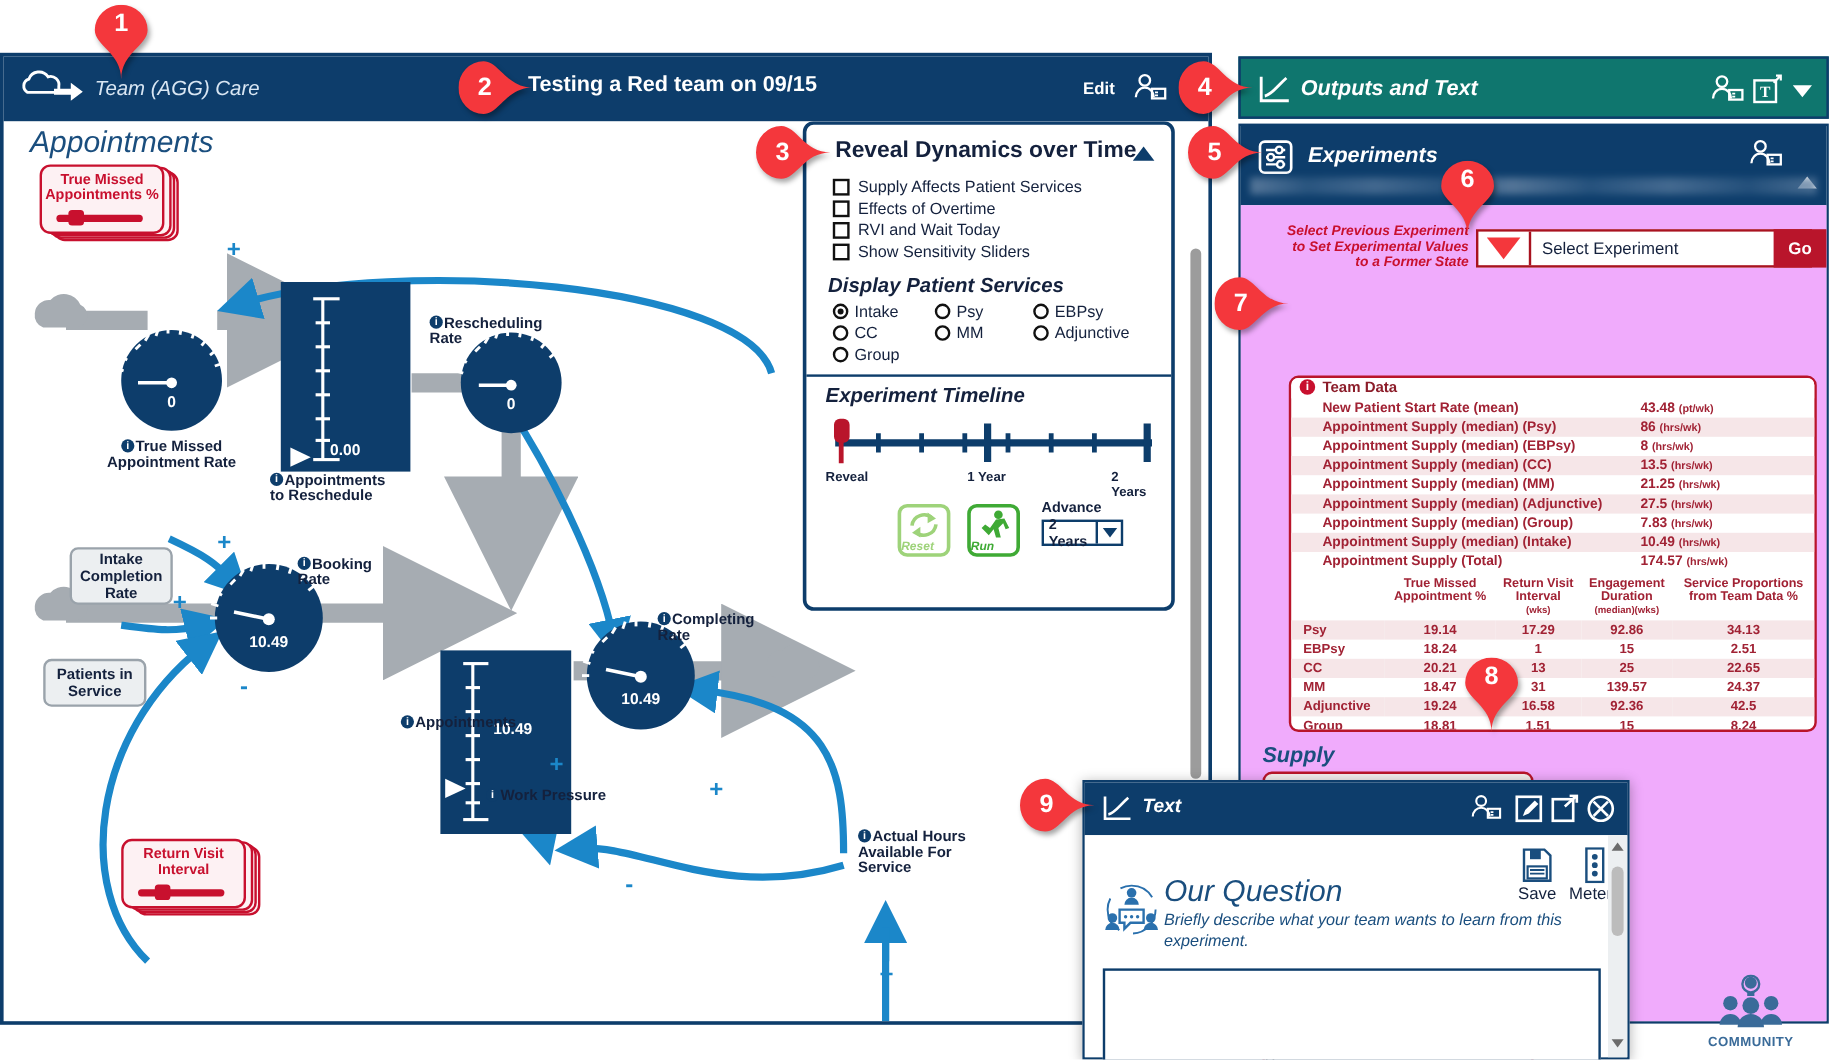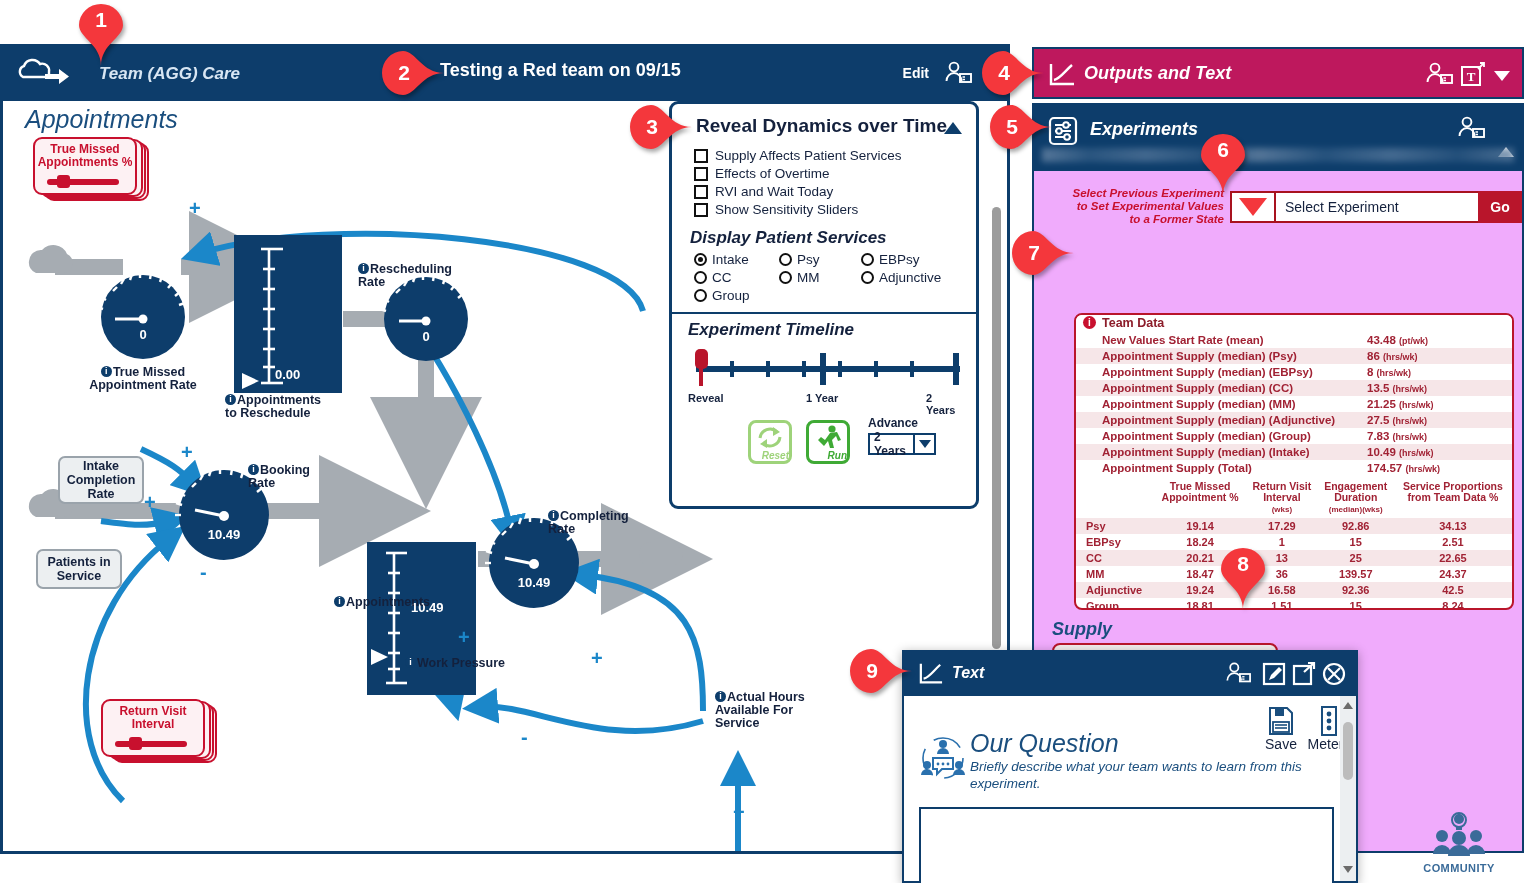--- a/index.html
+++ b/index.html
@@ -14,22 +14,22 @@
   
   #left-window {
     position:absolute; left:0; top:44px; width:1010px; height:810px;
     border:3px solid #0d3d6b; background:#fff;
   }
   #left-header {
     position:absolute; left:0; top:0; width:100%; height:54px;
     background:#0d3d6b; color:#fff; display:flex; align-items:center;
   }
   #left-header .title {
-    font-style:italic; font-weight:bold; font-size:17px; color:#d8e6f3;
-    margin-left:24px;
+    font-style:italic; font-weight:normal; font-size:17px; color:#d8e6f3;
+    margin-left:4px;
   }
   #left-header .exp-title {
     position:absolute; left:437px; top:13px;
     font-weight:bold; font-size:18px; color:#ffffff;
   }
   #left-header .edit {
     position:absolute; right:78px; top:18px; font-weight:bold; font-size:14px; color:#fff;
   }
   #left-header .usericon { position:absolute; right:34px; top:13px; }
 
@@ -121,21 +121,21 @@
   #timeline-sec { border-top:2px solid #0d3d6b; margin-top:9px; padding:6px 0 0 0; }
   .tl-title { font-style:italic; font-weight:bold; font-size:17px; color:#14213d; margin-left:16px; }
   #tl-wrap { position:relative; height:62px; margin:8px 16px 0 16px; }
   .tl-lbl { position:absolute; font-size:11px; font-weight:bold; color:#14213d; top:44px; }
   .btn-reset, .btn-run {
     position:absolute; width:44px; height:44px; border-radius:8px; background:#fff;
   }
   .btn-reset { border:3px solid #9ed37a; left:60px; top:2px; }
   .btn-run { border:3px solid #3faa35; left:118px; top:2px; }
   .btn-cap {
-    position:absolute; bottom:0px; width:100%; text-align:right;
+    position:absolute; bottom:0px; width:100%; text-align:left;
     font-style:italic; font-size:10px; font-weight:bold;
   }
   .adv-lbl { position:absolute; left:180px; top:-2px; font-size:12px; font-weight:bold; color:#14213d; }
   #adv-select {
     position:absolute; left:180px; top:15px; width:68px; height:22px;
     border:2px solid #0d3d6b; background:#fff; display:flex; align-items:center;
   }
   #adv-select .v { font-size:12px; font-weight:bold; color:#14213d; padding-left:4px; flex:1; }
   #adv-select .dd {
     width:21px; height:100%; border-left:2px solid #0d3d6b; display:flex;
@@ -145,21 +145,21 @@
 
   
   #diag-scroll {
     position:absolute; left:986px; top:103px; width:14px; height:580px;
   }
   #diag-thumb { position:absolute; left:3px; top:0; width:9px; height:442px; background:#9c9c9c; border-radius:5px; }
 
   
   #outputs-panel {
     position:absolute; left:1032px; top:47px; width:492px; height:52px;
-    background:#be185d; border:2px solid #0d3d6b;padding-left:20px;
+    background:#0f766e; border:2px solid #0d3d6b;padding-left:20px;
   }
   .panel-bar-title {
     position:absolute; font-style:italic; font-weight:bold; font-size:18px; color:#fff;
   }
   #experiments-panel {
     position:absolute; left:1032px; top:103px; width:492px; height:750px;
     border:2px solid #0d3d6b; background:#fff;
   }
   #exp-head { position:absolute; left:0; top:0; width:100%; height:66px; background:#0d3d6b; }
   #exp-blur {
@@ -712,21 +712,21 @@
     <div id="go-btn">Go</div>
 
     <div id="teamdata">
       <div class="td-hdr">
         <span class="reddot">i</span>
         <span class="ti">Team Data</span>
       </div>
 
       <div>
         <div class="kvrow">
-          <span class="k">New Values Start Rate (mean)</span>
+          <span class="k">New Patient Start Rate (mean)</span>
           <span class="v"><span>43.48</span> <span class="u">(pt/wk)</span></span>
         </div>
         <div class="kvrow alt">
           <span class="k">Appointment Supply (median) (Psy)</span>
           <span class="v"><span>86</span> <span class="u">(hrs/wk)</span></span>
         </div>
         <div class="kvrow">
           <span class="k">Appointment Supply (median) (EBPsy)</span>
           <span class="v"><span>8</span> <span class="u">(hrs/wk)</span></span>
         </div>
@@ -788,21 +788,21 @@
           <tr class="alt">
             <td class="rl">CC</td>
             <td>20.21</td>
             <td>13</td>
             <td>25</td>
             <td>22.65</td>
           </tr>
           <tr>
             <td class="rl">MM</td>
             <td>18.47</td>
-            <td>36</td>
+            <td>31</td>
             <td>139.57</td>
             <td>24.37</td>
           </tr>
           <tr class="alt">
             <td class="rl">Adjunctive</td>
             <td>19.24</td>
             <td>16.58</td>
             <td>92.36</td>
             <td>42.5</td>
           </tr>

